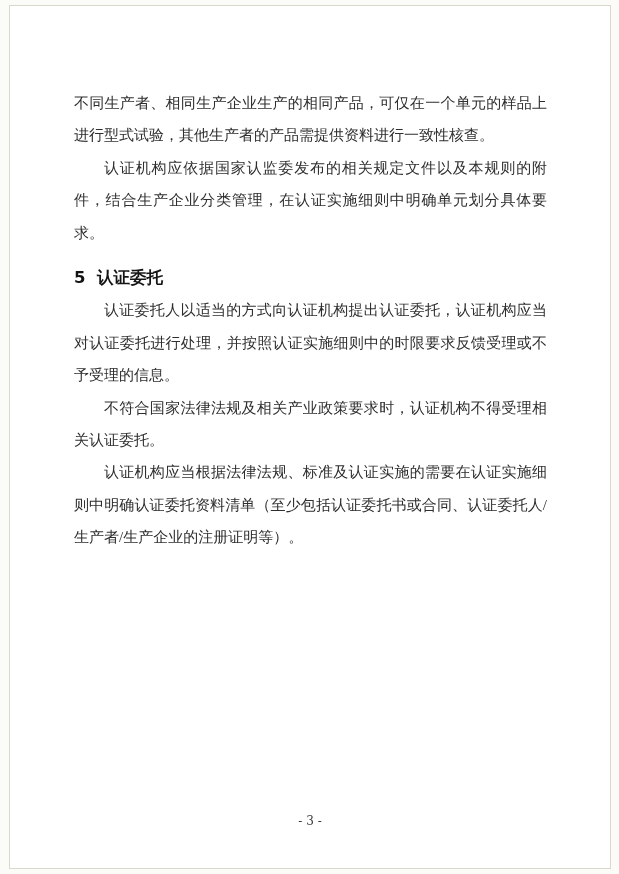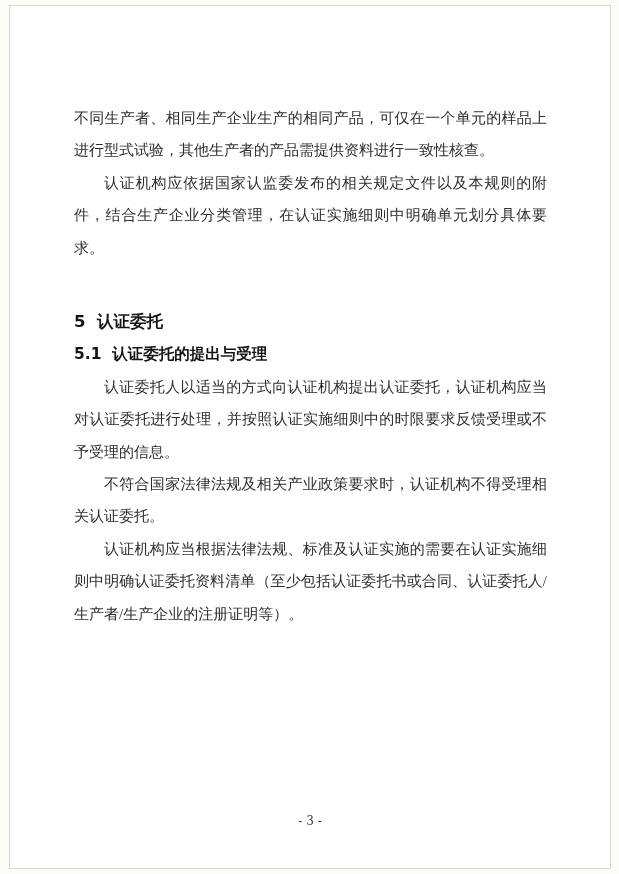--- a/index.html
+++ b/index.html
@@ -17,21 +17,21 @@
     top: 5px;
     width: 602px;
     height: 864px;
     box-sizing: border-box;
     background: #ffffff;
     border: 1px solid #d9d8cc;
   }
   .content {
     position: absolute;
     left: 64px;
-    top: 96px;
+    top: 81px;
     width: 473px;
     color: #2e2e2e;
     font-size: 15px;
     line-height: 32.4px;
     text-align: justify;
     text-justify: inter-character;
   }
   .para {
     margin: 0;
   }
@@ -42,21 +42,21 @@
   .heading {
     font-family: "DejaVu Sans", sans-serif;
     font-weight: bold;
     color: #141414;
     white-space: pre-wrap;
     line-height: 32.4px;
     margin: 0;
   }
   .heading.level1 {
     font-size: 16.5px;
-    margin-top: 42px;
+    margin-top: 13px;
   }
   .heading.level2 {
     font-size: 15.5px;
   }
   .footer {
     position: absolute;
     left: 0;
     bottom: 40px;
     width: 100%;
     text-align: center;
@@ -66,19 +66,18 @@
   }
 </style>
 </head>
 <body>
 
 <div class="page">
   <div class="content">
     <p class="para">不同生产者、相同生产企业生产的相同产品，可仅在一个单元的样品上进行型式试验，其他生产者的产品需提供资料进行一致性核查。</p>
     <p class="para indent">认证机构应依据国家认监委发布的相关规定文件以及本规则的附件，结合生产企业分类管理，在认证实施细则中明确单元划分具体要求。</p>
     <div class="heading level1">5  认证委托</div>
-    <div class="heading level2">5.1  认证委托的提出与受理</div>
     <p class="para indent">认证委托人以适当的方式向认证机构提出认证委托，认证机构应当对认证委托进行处理，并按照认证实施细则中的时限要求反馈受理或不予受理的信息。</p>
     <p class="para indent">不符合国家法律法规及相关产业政策要求时，认证机构不得受理相关认证委托。</p>
     <p class="para indent">认证机构应当根据法律法规、标准及认证实施的需要在认证实施细则中明确认证委托资料清单（至少包括认证委托书或合同、认证委托人/生产者/生产企业的注册证明等）。</p>
   </div>
   <div class="footer">- 3 -</div>
 </div>
 
 </body></html>

